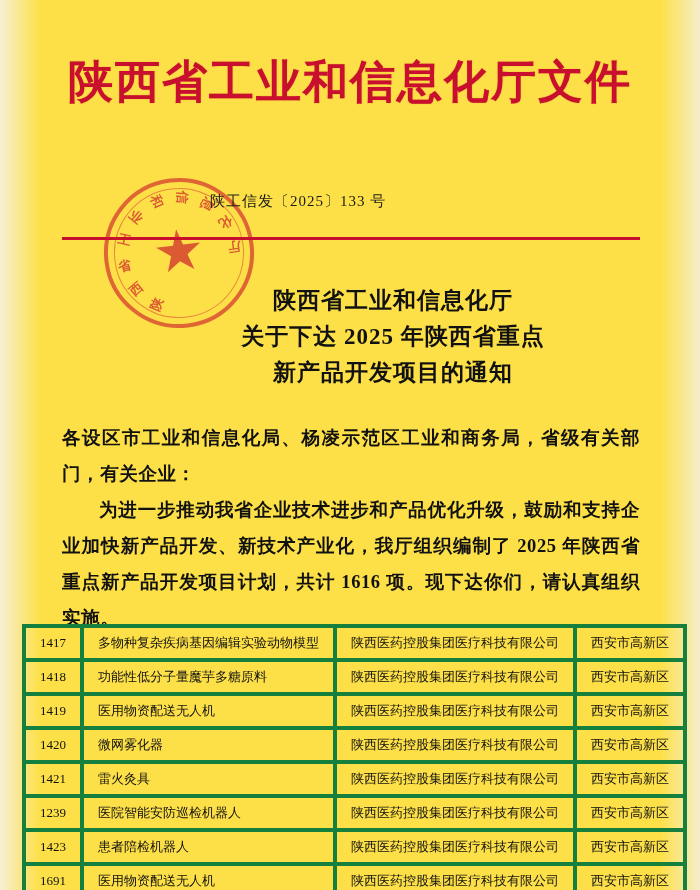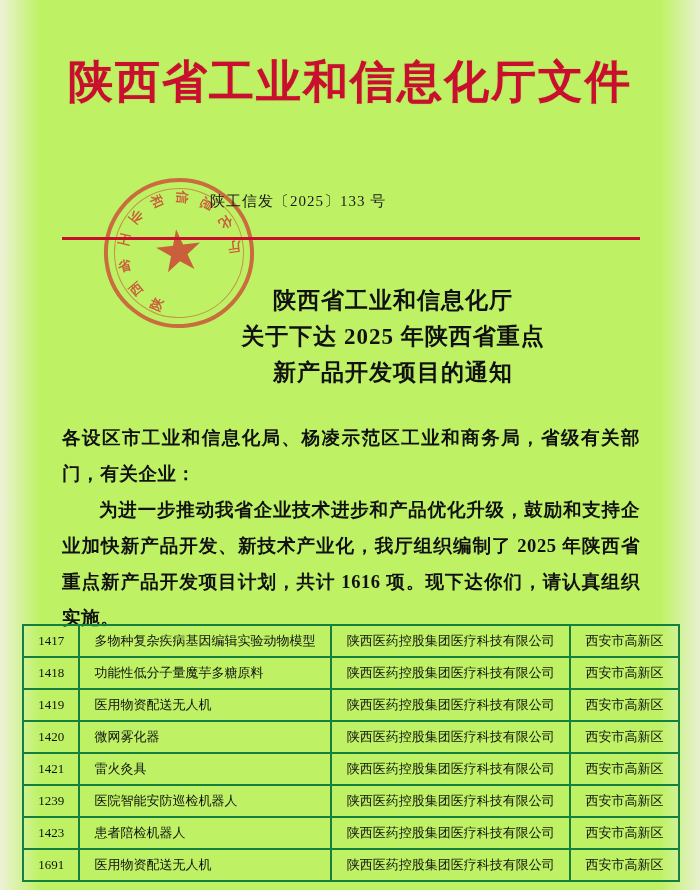--- a/index.html
+++ b/index.html
@@ -11,21 +11,21 @@
     height: 890px;
     background: #ffffff;
     font-family: "Liberation Serif", "DejaVu Serif", serif;
     overflow: hidden;
     position: relative;
   }
   .page {
     position: relative;
     width: 700px;
     height: 890px;
-    background: #bef264;
+    background: #fde047;
     overflow: hidden;
   }
   
   .paper-tint {
     position: absolute;
     inset: 0;
     background:
       linear-gradient(to right, rgba(245,242,236,0.85) 0px, rgba(255,255,255,0) 40px),
       linear-gradient(to left, rgba(243,240,235,0.8) 0px, rgba(255,255,255,0) 40px);
     pointer-events: none;
@@ -145,21 +145,21 @@
     width: 658px;
   }
   table.items {
     border-collapse: collapse;
     width: 658px;
     font-size: 13px;
     font-family: "Liberation Serif", "DejaVu Serif", serif;
     color: #111;
   }
   table.items td {
-    border: 2px solid #15803d;
+    border: 4px solid #15803d;
     height: 30px;
     padding: 0 14px;
     white-space: nowrap;
     overflow: hidden;
   }
   td.col-id { width: 42px; text-align: center; font-size: 13px; }
   td.col-name { width: 248px; }
   td.col-company { width: 248px; text-align: center; }
   td.col-region { width: 110px; text-align: center; }
   .row-last td { border-bottom: 1px solid #333; }

